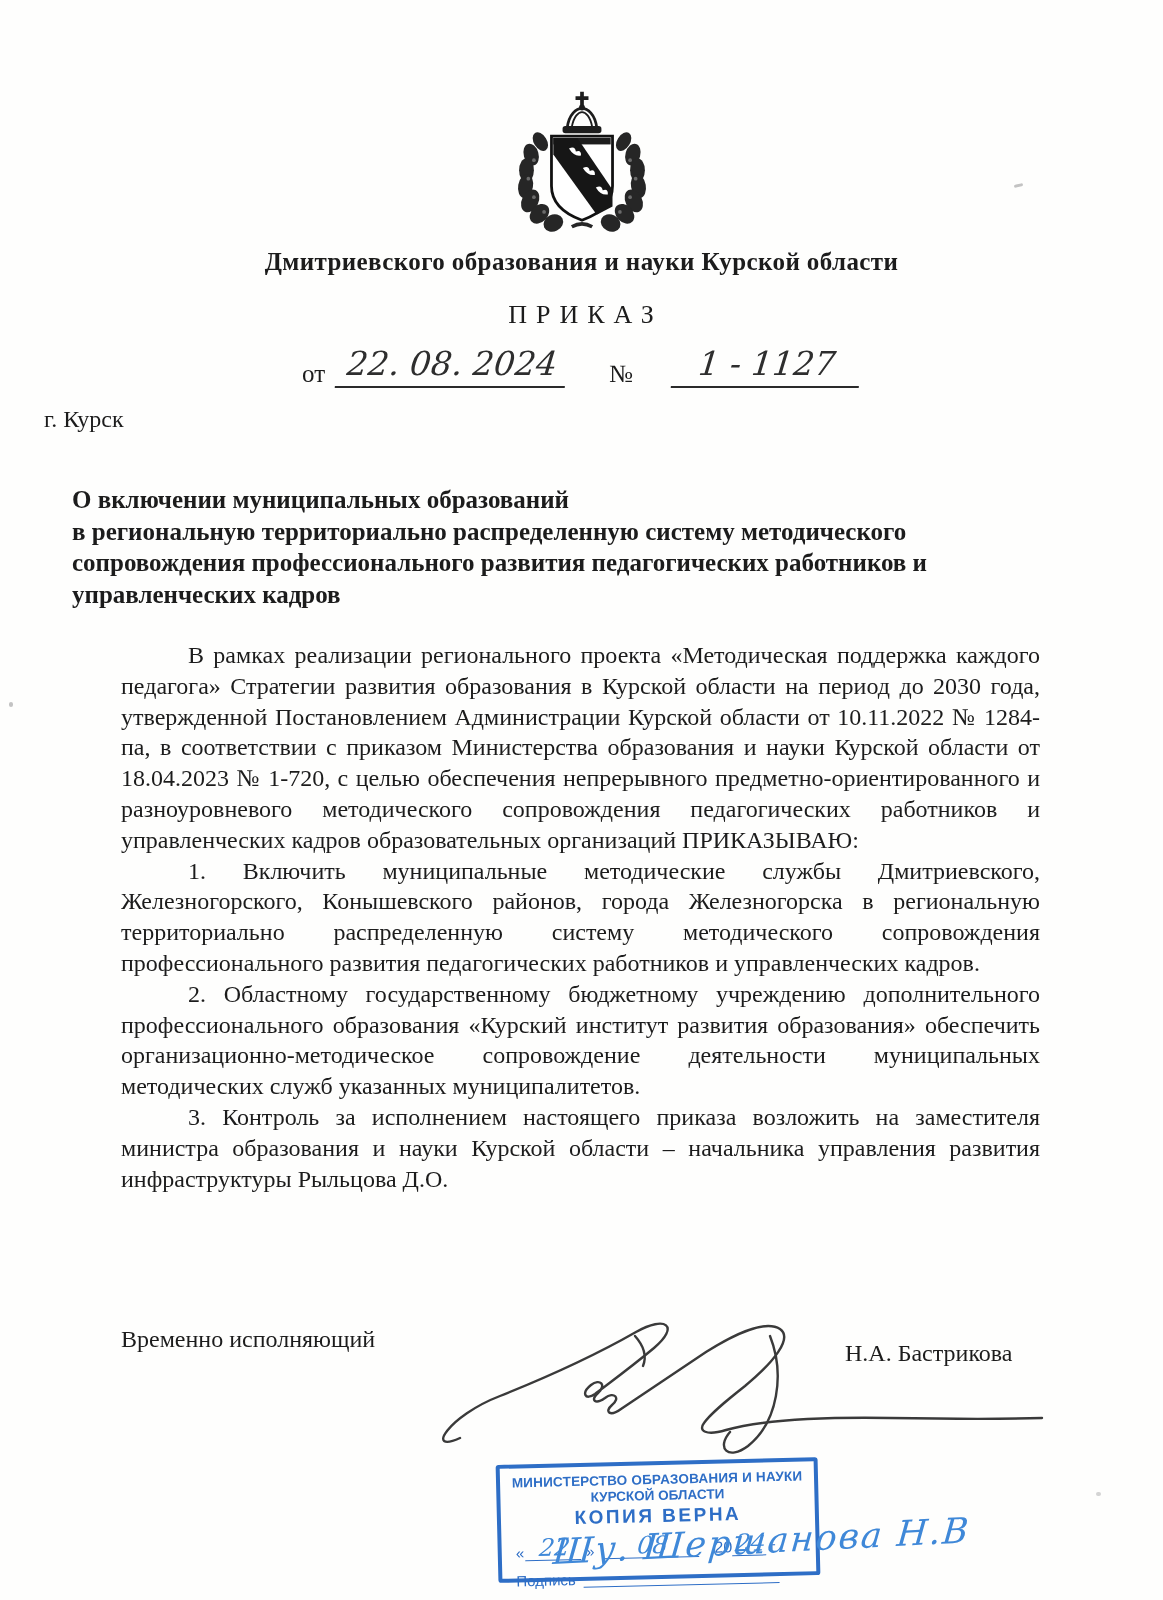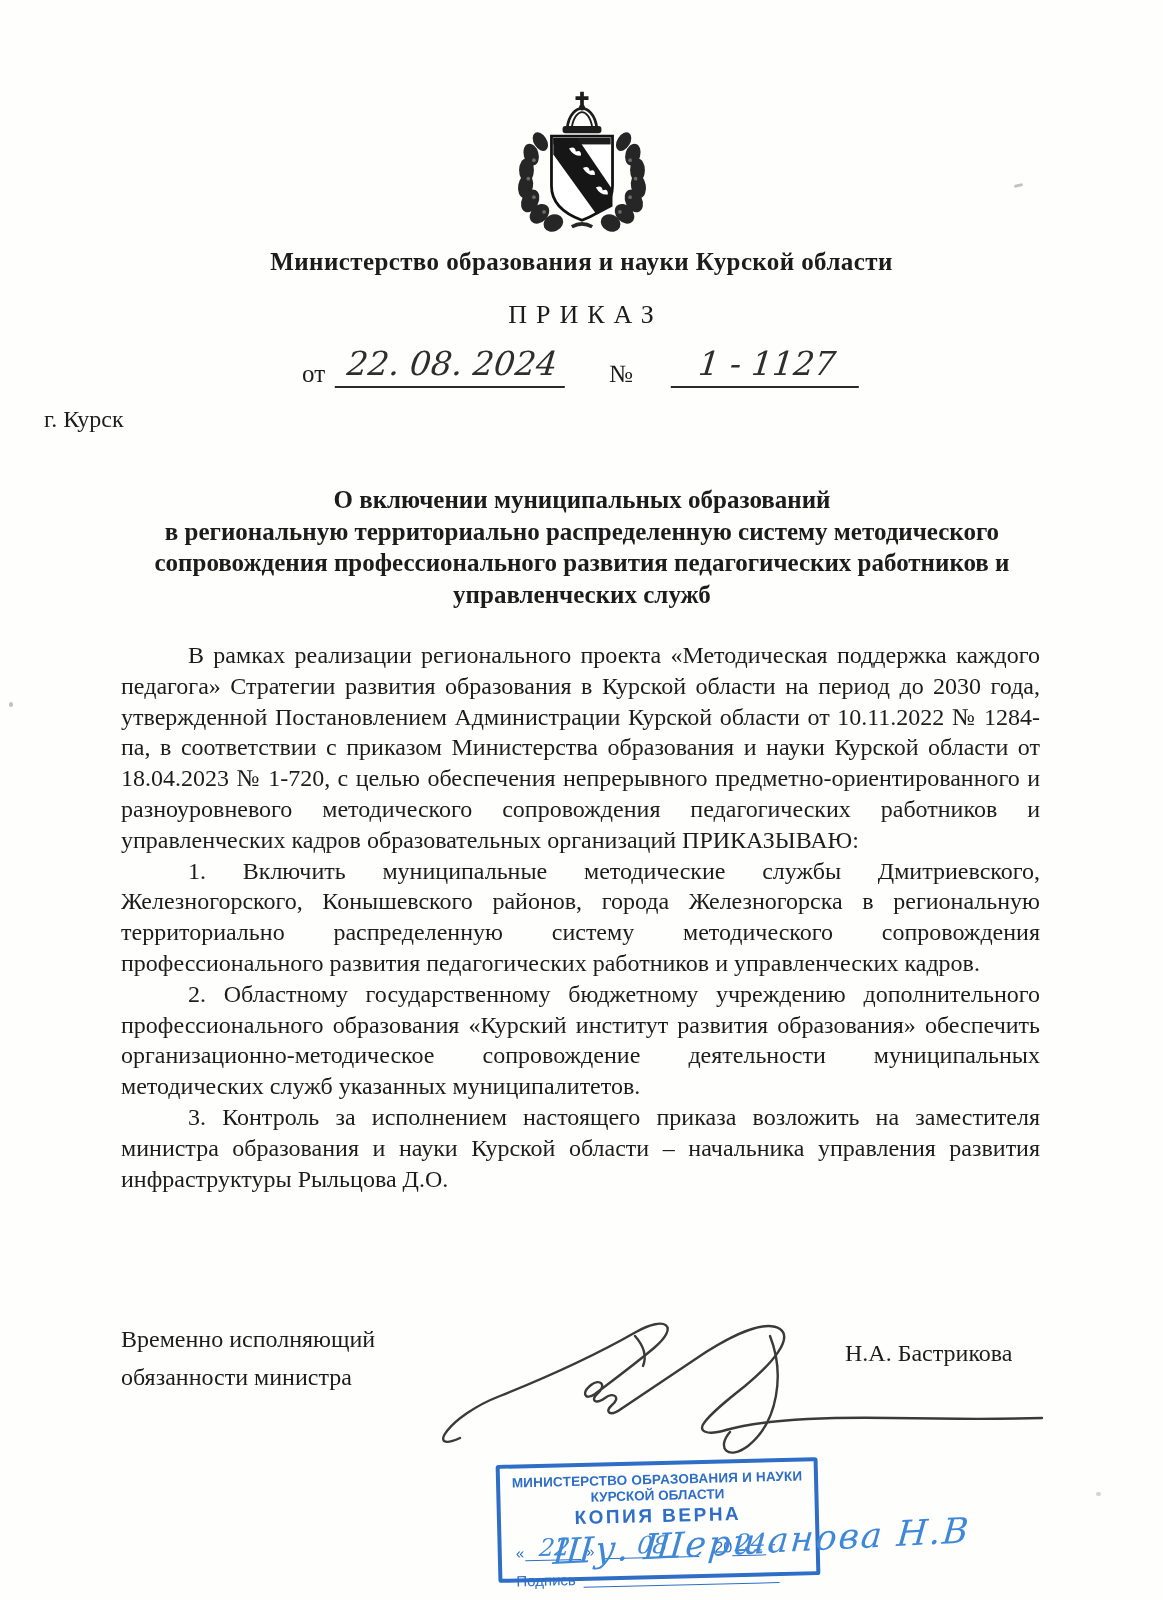--- a/index.html
+++ b/index.html
@@ -43,21 +43,21 @@
   .num-slot  { min-width:188px; font-size:33px; line-height:40px; margin-left:28px; }
   .num-label { margin-left:30px; }
   .city {
     position:absolute; top:406px; left:0; width:100%;
     text-align:left; font-size:24px;margin-left:44px;
   }
 
   
   .doc-title {
     position:absolute; top:484px; left:72px; width:1020px;
-    text-align:center; font-weight:bold; font-size:25px; line-height:31.5px;
+    text-align:left; font-weight:bold; font-size:25px; line-height:31.5px;
   }
 
   
   .body-text {
     position:absolute; top:640px; left:121px; width:919px;
     font-size:24px; line-height:30.8px; text-align:justify;
   }
   .body-text p { text-indent:67px; margin:0; }
 
   
@@ -173,49 +173,48 @@
 
     <g fill="#ffffff">
       <path d="M 70 69 q 4 -6 8 -1 q 4 -5 7 1 q -6 5 -15 0 z" transform="rotate(30 77 69)"></path>
       <path d="M 85 90 q 4 -6 8 -1 q 4 -5 7 1 q -6 5 -15 0 z" transform="rotate(30 92 90)"></path>
       <path d="M 99 111 q 4 -6 8 -1 q 4 -5 7 1 q -6 5 -15 0 z" transform="rotate(30 106 111)"></path>
     </g>
 
     <path d="M 74 150 Q 85 144 96 150" fill="none" stroke="#262626" stroke-width="4"></path>
   </svg>
 
-  <div class="ministry">Министерство образования и науки Курской области</div>
+  <div class="ministry">Дмитриевского образования и науки Курской области</div>
   <div class="doc-type">ПРИКАЗ</div>
 
   <div class="date-line">
     <span>от</span>
     <span class="date-slot hw">22. 08. 2024</span>
     <span class="num-label">№</span>
     <span class="num-slot hw">1 - 1127</span>
   </div>
 
   <div class="city">г. Курск</div>
 
   <div class="doc-title">
       <div>О включении муниципальных образований</div>
       <div>в региональную территориально распределенную систему методического</div>
       <div>сопровождения профессионального развития педагогических работников и</div>
-      <div>управленческих служб</div>
+      <div>управленческих кадров</div>
     </div>
 
   <div class="body-text">
       <p>В рамках реализации регионального проекта «Методическая поддержка каждого педагога» Стратегии развития образования в Курской области на период до 2030 года, утвержденной Постановлением Администрации Курской области от 10.11.2022 № 1284-па, в соответствии с приказом Министерства образования и науки Курской области от 18.04.2023 № 1-720, с целью обеспечения непрерывного предметно-ориентированного и разноуровневого методического сопровождения педагогических работников и управленческих кадров образовательных организаций ПРИКАЗЫВАЮ:</p>
       <p>1. Включить муниципальные методические службы Дмитриевского, Железногорского, Конышевского районов, города Железногорска в региональную территориально распределенную систему методического сопровождения профессионального развития педагогических работников и управленческих кадров.</p>
       <p>2. Областному государственному бюджетному учреждению дополнительного профессионального образования «Курский институт развития образования» обеспечить организационно-методическое сопровождение деятельности муниципальных методических служб указанных муниципалитетов.</p>
       <p>3. Контроль за исполнением настоящего приказа возложить на заместителя министра образования и науки Курской области – начальника управления развития инфраструктуры Рыльцова Д.О.</p>
     </div>
 
   <div class="sign-position">
       <div>Временно исполняющий</div>
-      <div>обязанности министра</div>
     </div>
   <div class="sign-name">Н.А. Бастрикова</div>
 
   <svg class="sig-svg" width="630" height="170" viewBox="0 0 630 170">
     <g fill="none" stroke="#3a3a3a" stroke-width="2.4" stroke-linecap="round">
       <path d="M 30 142 C -5 158 18 120 70 100 C 130 76 178 52 206 36 C 236 19 250 30 224 52 C 200 72 178 88 165 98 C 155 105 151 97 161 89 C 170 82 177 89 168 97 C 160 104 165 109 175 102 C 184 95 191 102 182 109 C 174 116 180 121 191 113 C 216 96 246 76 276 56 C 306 37 336 24 350 33 C 363 42 344 66 315 90 C 296 105 281 117 274 127 C 268 135 276 140 296 134 C 330 124 392 121 460 122 C 520 123 580 123 612 122"></path>
       <path d="M 340 40 C 355 78 348 126 318 150 C 298 165 286 152 300 136"></path>
       <path d="M 205 40 C 213 49 217 60 213 70"></path>
     </g>
   </svg>

